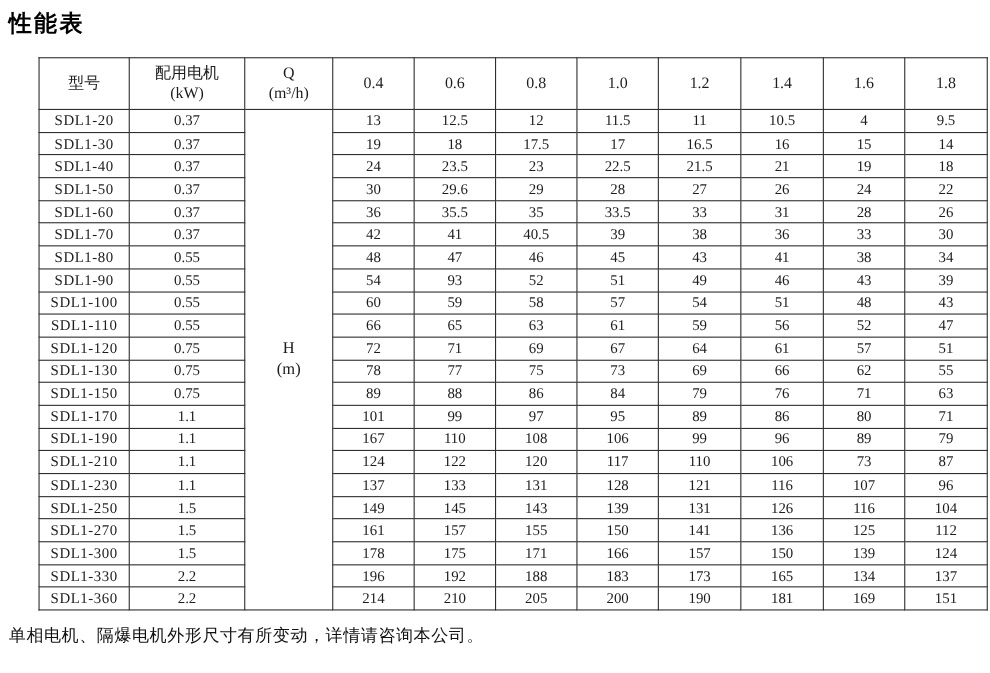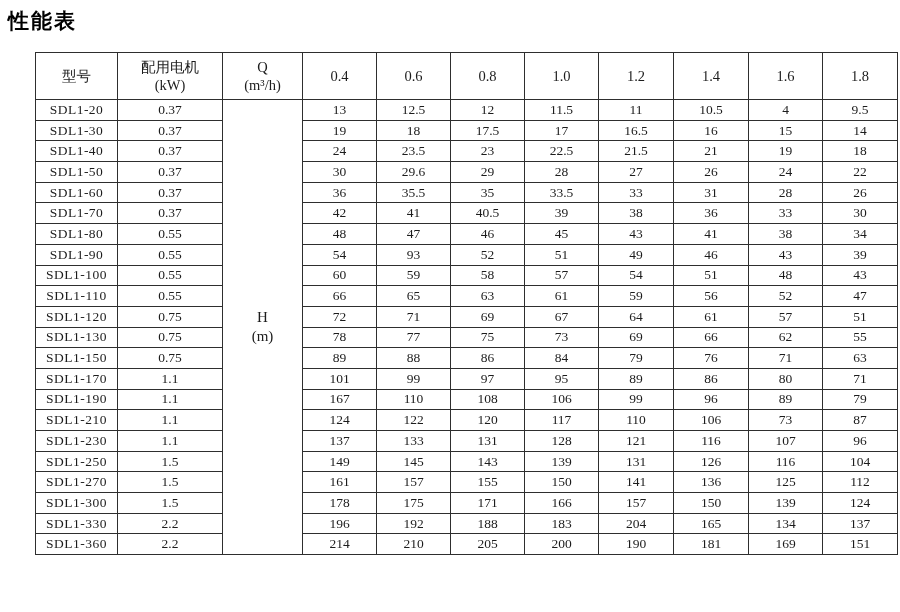--- a/index.html
+++ b/index.html
@@ -343,34 +343,35 @@
           <td>139</td>
           <td>124</td>
         </tr>
         <tr>
           <td class="model-cell">SDL1-330</td>
           <td>2.2</td>
           <td>196</td>
           <td>192</td>
           <td>188</td>
           <td>183</td>
-          <td>204</td>
+          <td>173</td>
           <td>165</td>
           <td>134</td>
           <td>137</td>
         </tr>
         <tr>
           <td class="model-cell">SDL1-360</td>
           <td>2.2</td>
           <td>214</td>
           <td>210</td>
           <td>205</td>
           <td>200</td>
           <td>190</td>
           <td>181</td>
           <td>169</td>
           <td>151</td>
         </tr>
       </tbody>
   </table>
 
+  <div class="footer-note">单相电机、隔爆电机外形尺寸有所变动，详情请咨询本公司。</div>
 
 </div>
 
 </body></html>

